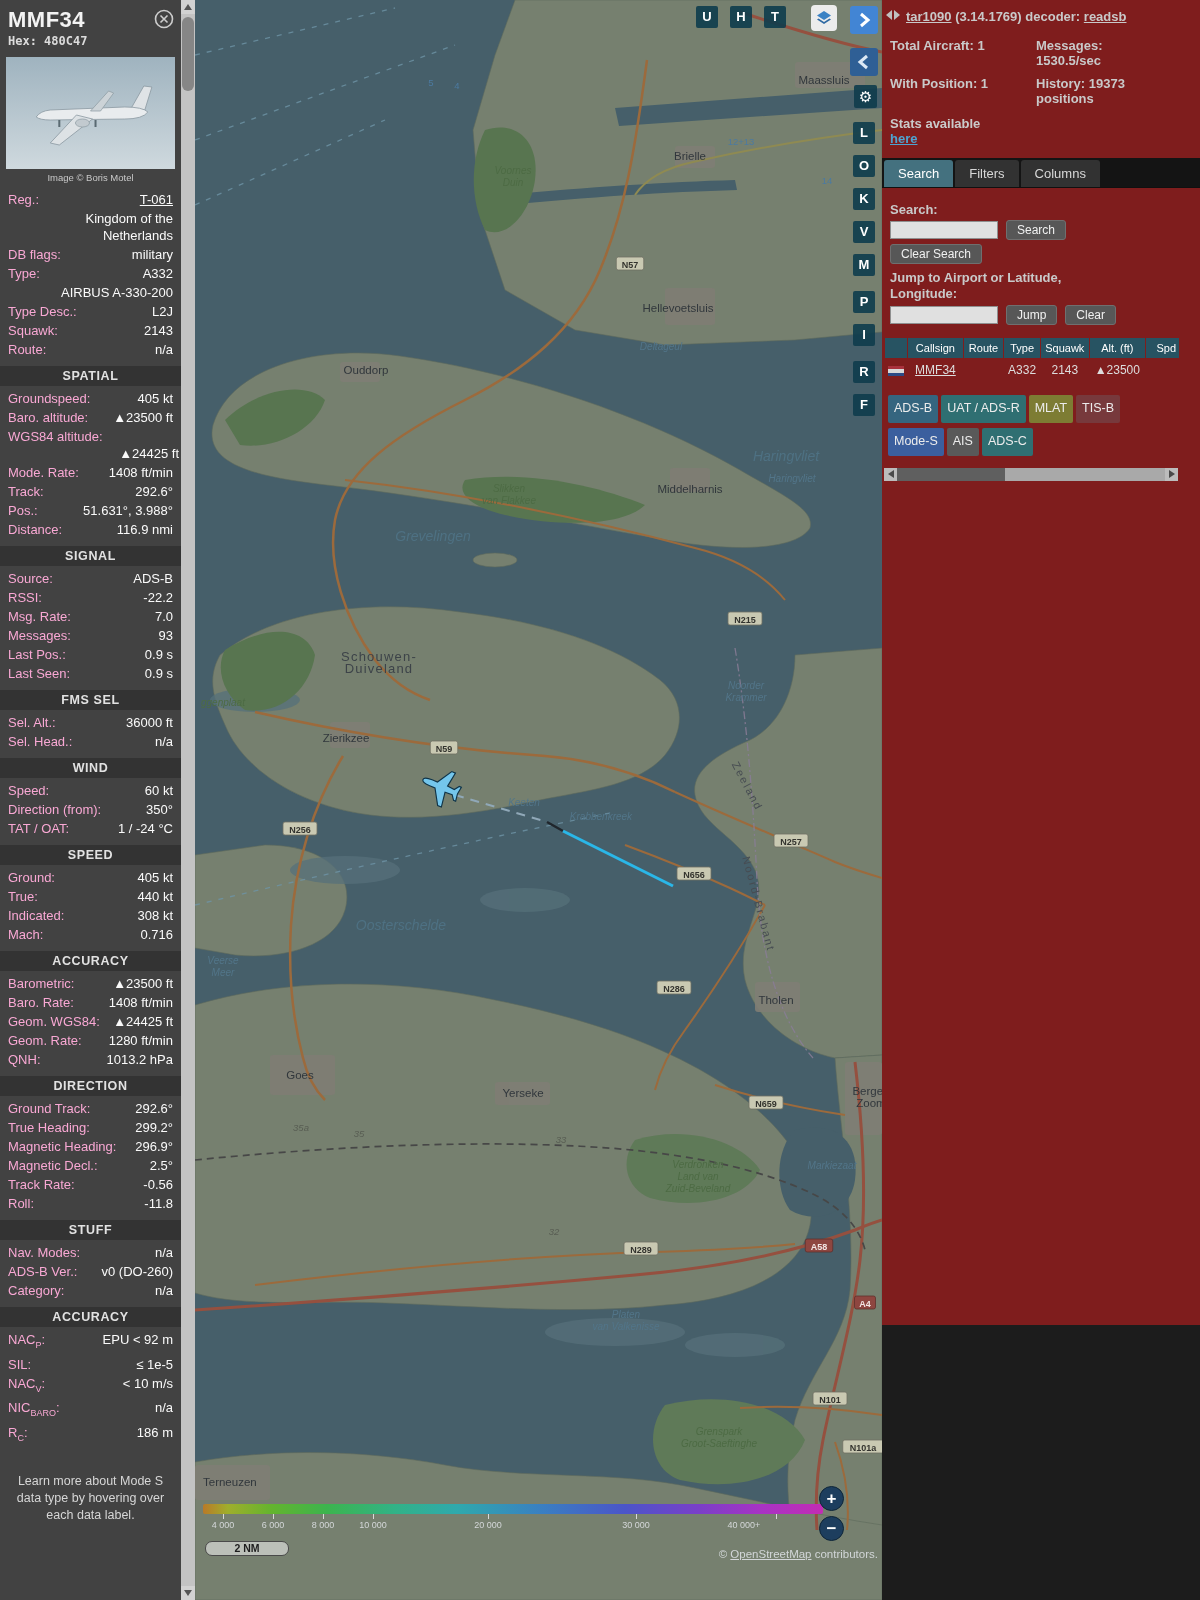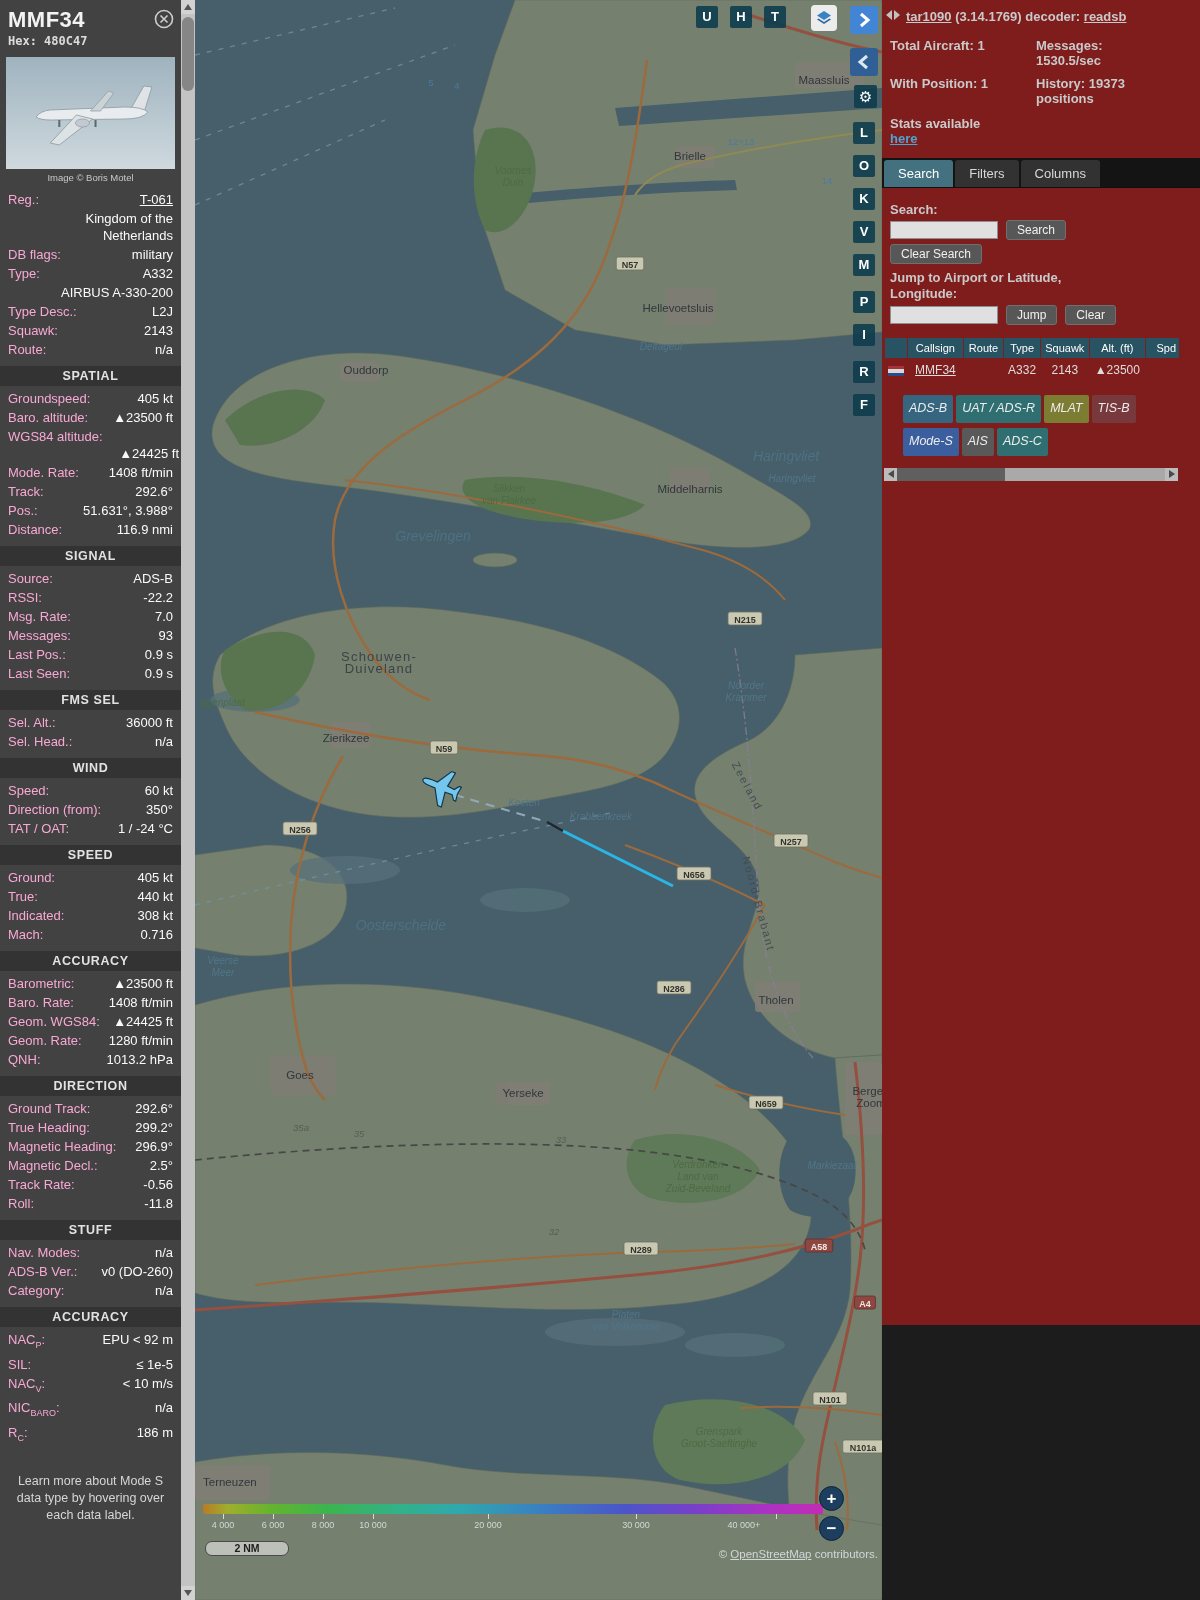--- a/index.html
+++ b/index.html
@@ -101,21 +101,21 @@
   .jump-label { width:225px; line-height:16px; }
   #ac-table-wrap { width:296px; overflow:hidden; margin-top:12px; margin-left:2px; }
   table.ac { border-collapse:separate; border-spacing:1px; font-size:12px; }
   table.ac th { background:#275362; color:#fff; font-weight:normal; font-size:11px; padding:4px 3px; white-space:nowrap; }
   table.ac td { color:#dddddd; padding:4px 3px; text-align:center; white-space:nowrap; }
   table.ac .w-flag{width:18px;} .w-cs{width:56px;} .w-rt{width:40px;} .w-ty{width:36px;} .w-sq{width:48px;} .w-al{width:56px;} .w-sp{width:34px;text-align:right;}
   td.col-callsign { text-decoration:underline; text-align:left; cursor:pointer; }
   td.col-alt { text-align:right; }
   .flag-nl { display:inline-block; width:16px; height:10px; vertical-align:middle;
              background:linear-gradient(#a8313c 33%, #d8d8d8 33%, #d8d8d8 66%, #2c4a85 66%); }
-  #source-badges { padding:10px 21px 0; width:300px; line-height:1.9;font-style:italic; }
+  #source-badges { padding:10px 6px 0; width:300px; line-height:1.9; }
   .src-badge { display:inline-block; padding:2px 6px; margin:0 3px 2px 0; font-size:12.5px; color:#ececec; border-radius:2px; cursor:pointer; }
   #rp-hscroll { position:relative; margin:10px 0 0 2px; width:294px; height:13px; background:#a9a9a9; }
   .hs-arrow { position:absolute; top:0; width:13px; height:13px; background:#bcbcbc; display:flex; align-items:center; justify-content:center; cursor:pointer; }
   .hs-arrow.left{ left:0; } .hs-arrow.right{ right:0; }
   .tri-left { width:0;height:0;border-top:4px solid transparent;border-bottom:4px solid transparent;border-right:6px solid #4a4a4a; }
   .tri-right{ width:0;height:0;border-top:4px solid transparent;border-bottom:4px solid transparent;border-left:6px solid #4a4a4a; }
   .hs-thumb { position:absolute; left:13px; top:0; width:108px; height:13px; background:#5f5f5f; cursor:pointer; }
 </style>
 </head>
 <body>

